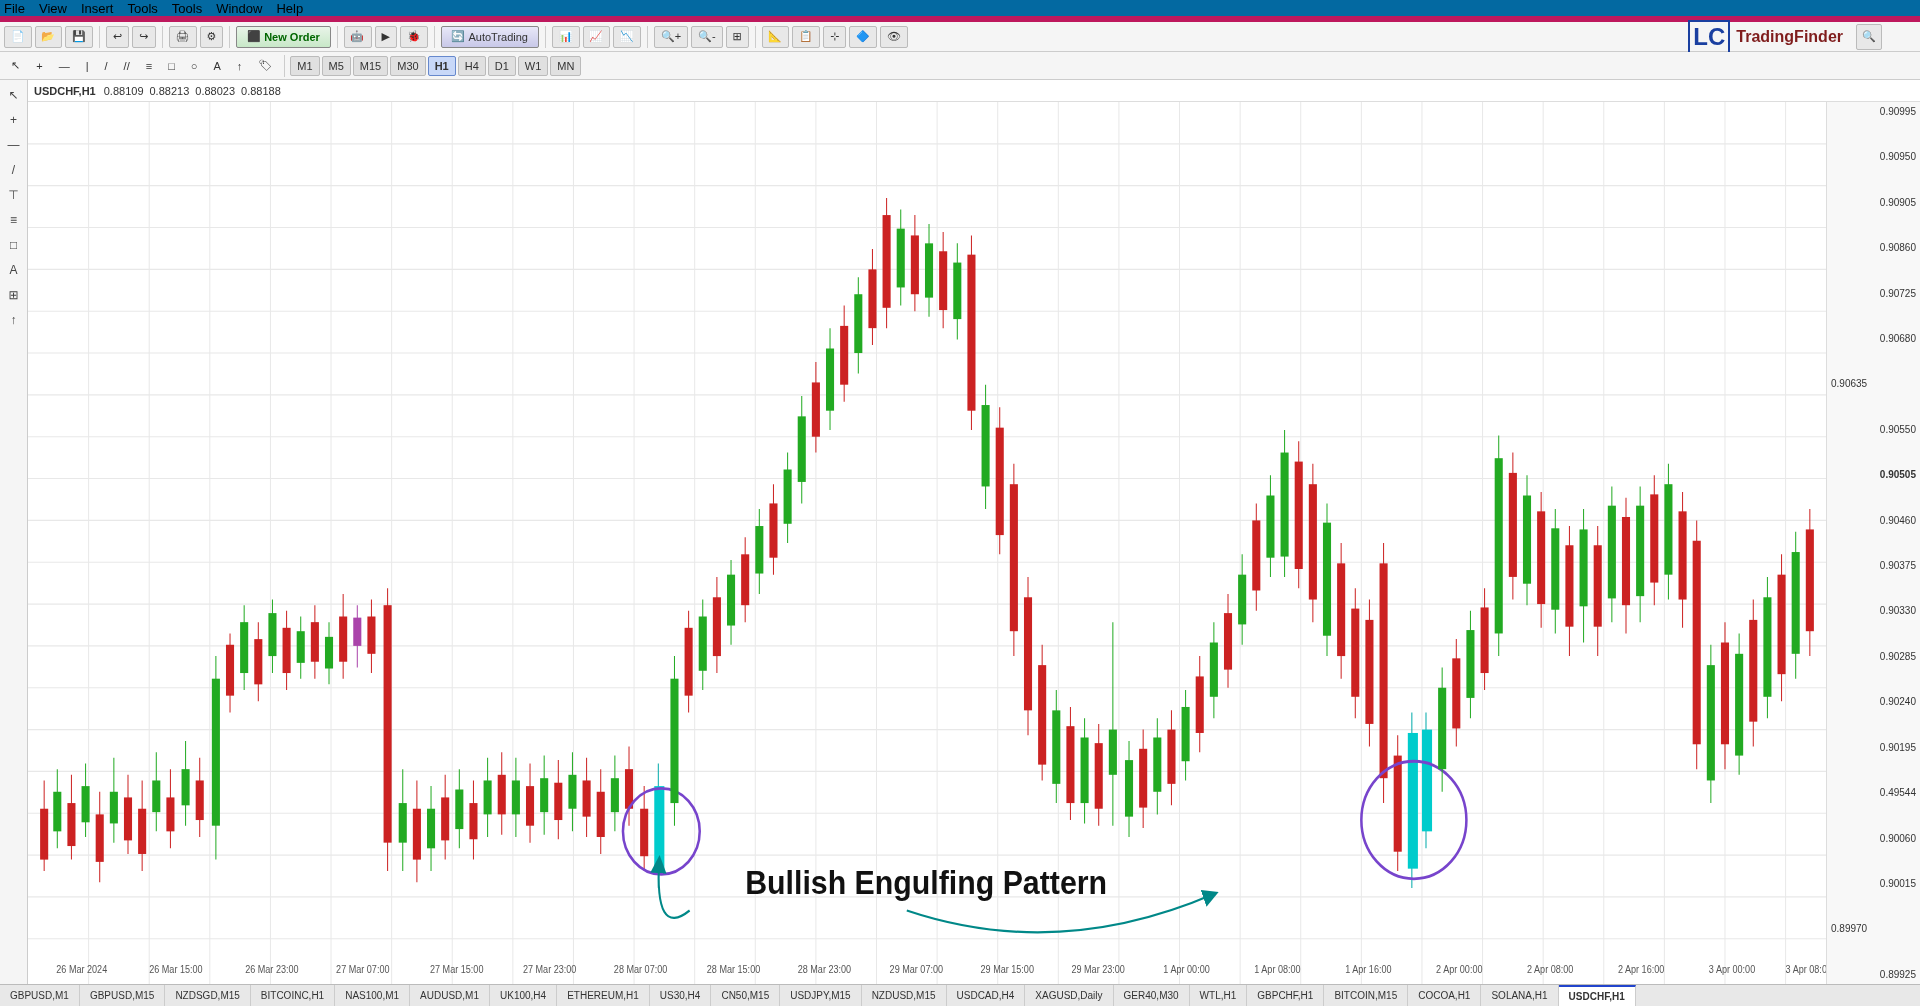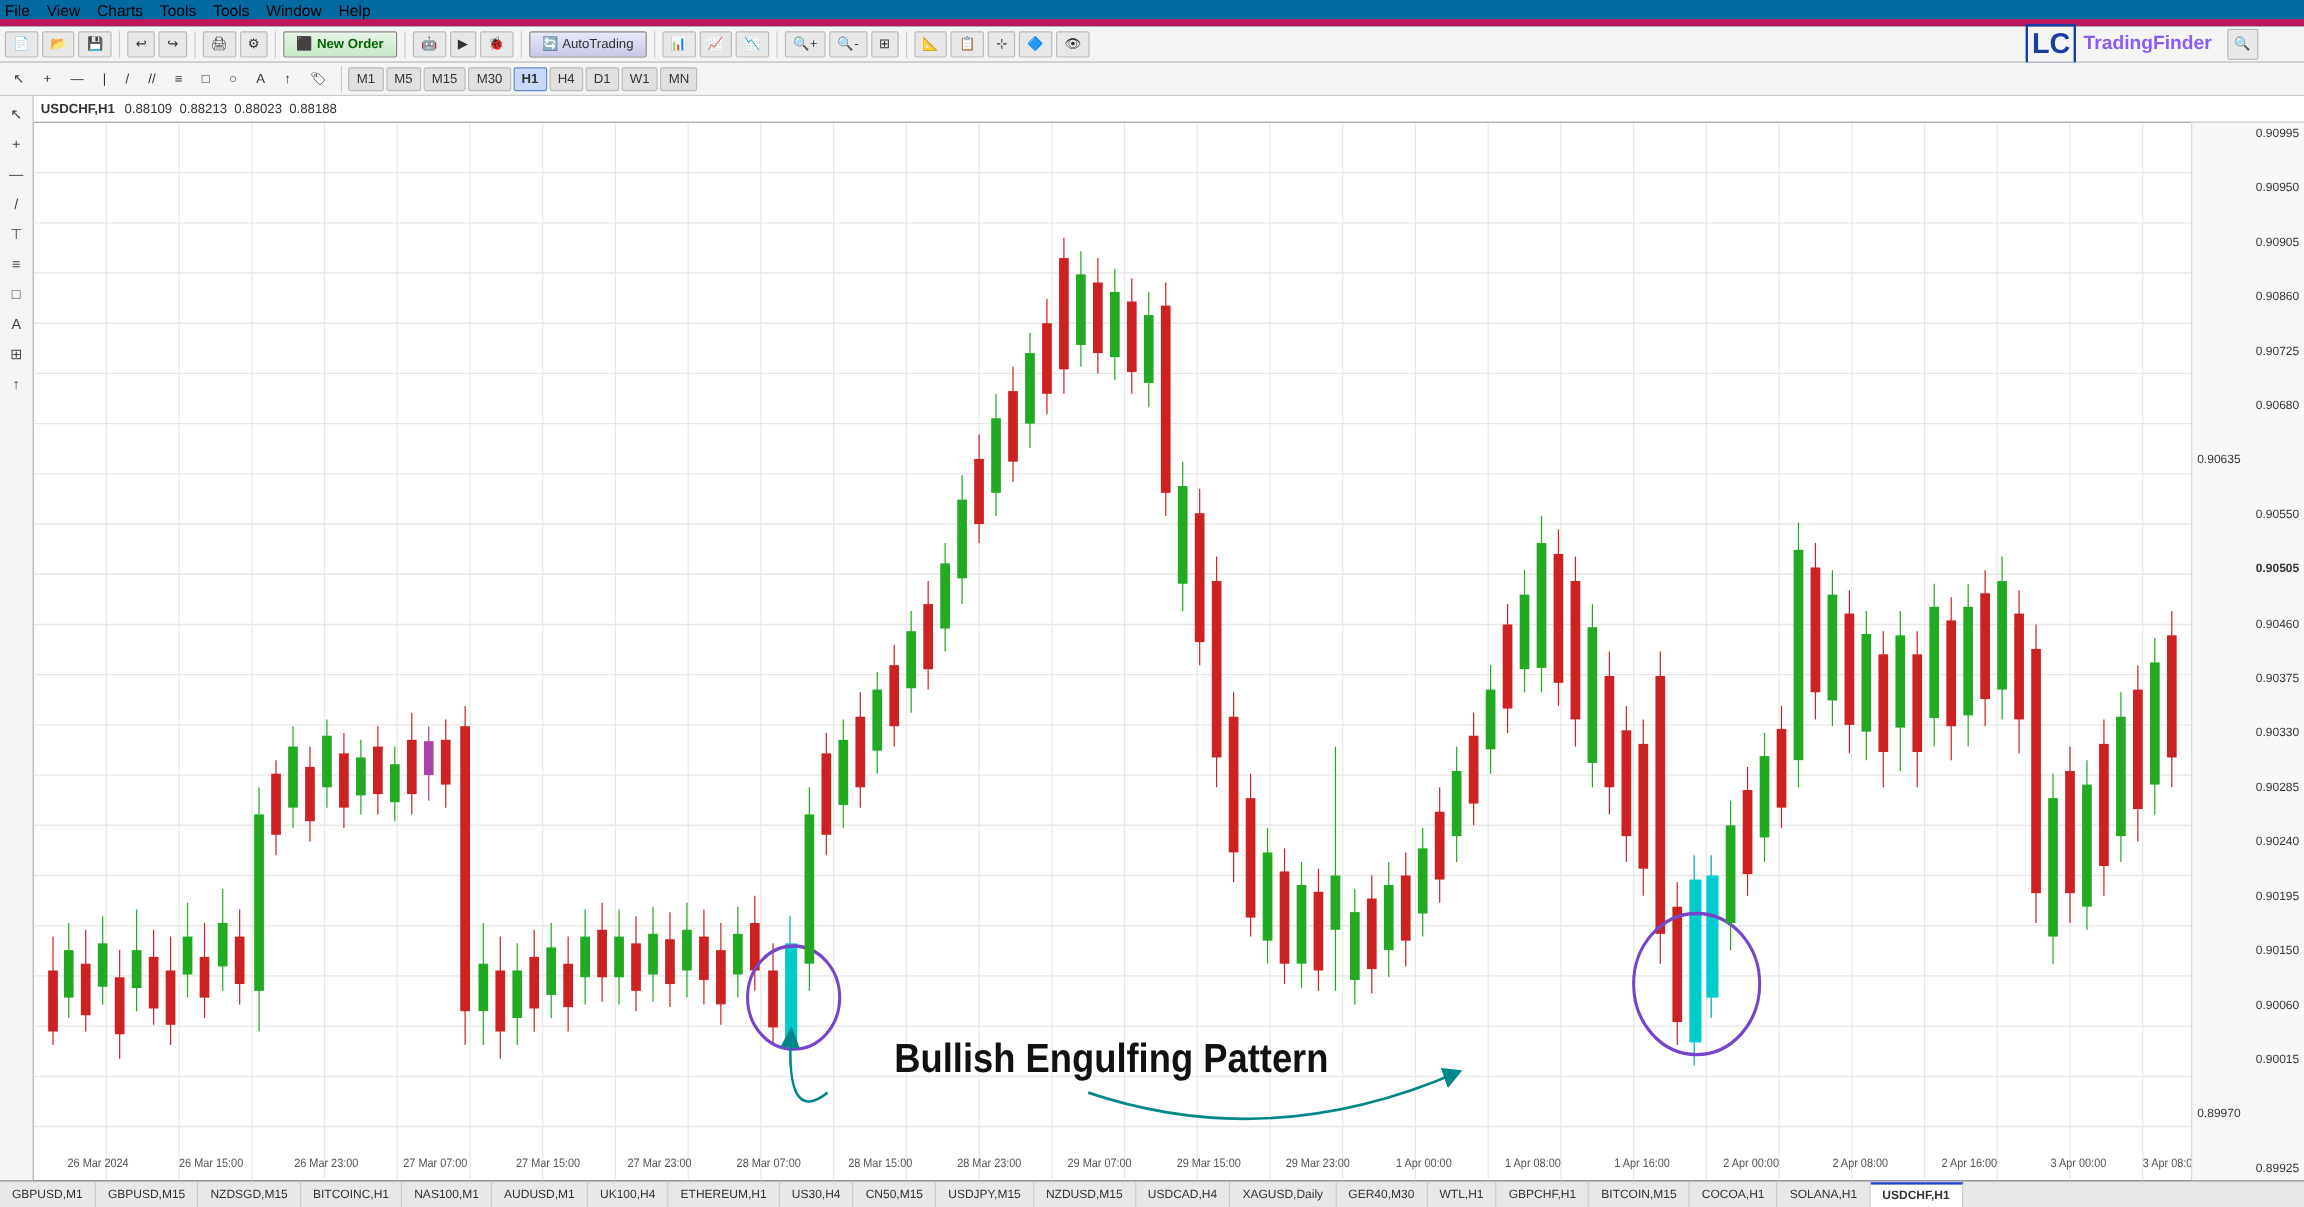--- a/index.html
+++ b/index.html
@@ -88,21 +88,21 @@
     .chart-canvas { flex: 1; position: relative; overflow: hidden; }
   </style>
 </head>
 <body>
 
 <div class="main-layout">
 
   <div class="menu-bar">
     <span>File</span>
     <span>View</span>
-    <span>Charts</span>
+    <span>Insert</span>
     <span>Tools</span>
     <span>Tools</span>
     <span>Window</span>
     <span>Help</span>
   </div>
 
   <div class="toolbar-1">
     <button class="toolbar-btn">📄</button>
     <button class="toolbar-btn">📂</button>
     <button class="toolbar-btn">💾</button>
@@ -134,21 +134,21 @@
     <button class="toolbar-btn">⊞</button>
     <div class="toolbar-sep"></div>
     <button class="toolbar-btn">📐</button>
     <button class="toolbar-btn">📋</button>
     <button class="toolbar-btn">⊹</button>
     <button class="toolbar-btn">🔷</button>
     <button class="toolbar-btn">👁</button>
 
     <div class="logo-area" style="margin-left:auto; display:flex; align-items:center;padding-left:20px;">
       <span class="logo-icon" style="color:#1a3fa0;font-size:24px;font-weight:bold;border:2px solid #1a3fa0;padding:1px 3px;margin-right:6px;">LC</span>
-      <span style="color:#8b5cf6;font-size:16px;font-weight:bold;">TradingFinder</span>
+      <span style="color:#7f1d1d;font-size:16px;font-weight:bold;">TradingFinder</span>
     </div>
     <div style="width:60px; display:flex; align-items:center; margin-left:10px;">
       <button class="toolbar-btn" style="width:26px;height:26px;">🔍</button>
     </div>
   </div>
 
   <div class="toolbar-2">
     <button class="tb2-btn">↖</button>
     <button class="tb2-btn">+</button>
     <button class="tb2-btn">—</button>
@@ -636,21 +636,21 @@
           <span style="text-align:right;">0.90680</span>
           <span style="">0.90635</span>
           <span style="text-align:right;">0.90550</span>
           <span style="text-align:right;font-weight:bold;">0.90505</span>
           <span style="text-align:right;">0.90460</span>
           <span style="text-align:right;">0.90375</span>
           <span style="text-align:right;">0.90330</span>
           <span style="text-align:right;">0.90285</span>
           <span style="text-align:right;">0.90240</span>
           <span style="text-align:right;">0.90195</span>
-          <span style="text-align:right;">0.90150</span>
+          <span style="text-align:right;">0.49544</span>
           <span style="text-align:right;">0.90060</span>
           <span style="text-align:right;">0.90015</span>
           <span style="">0.89970</span>
           <span style="text-align:right;">0.89925</span>
         </div>
       </div>
     </div>
   </div>
 
   <div class="bottom-tabs">

